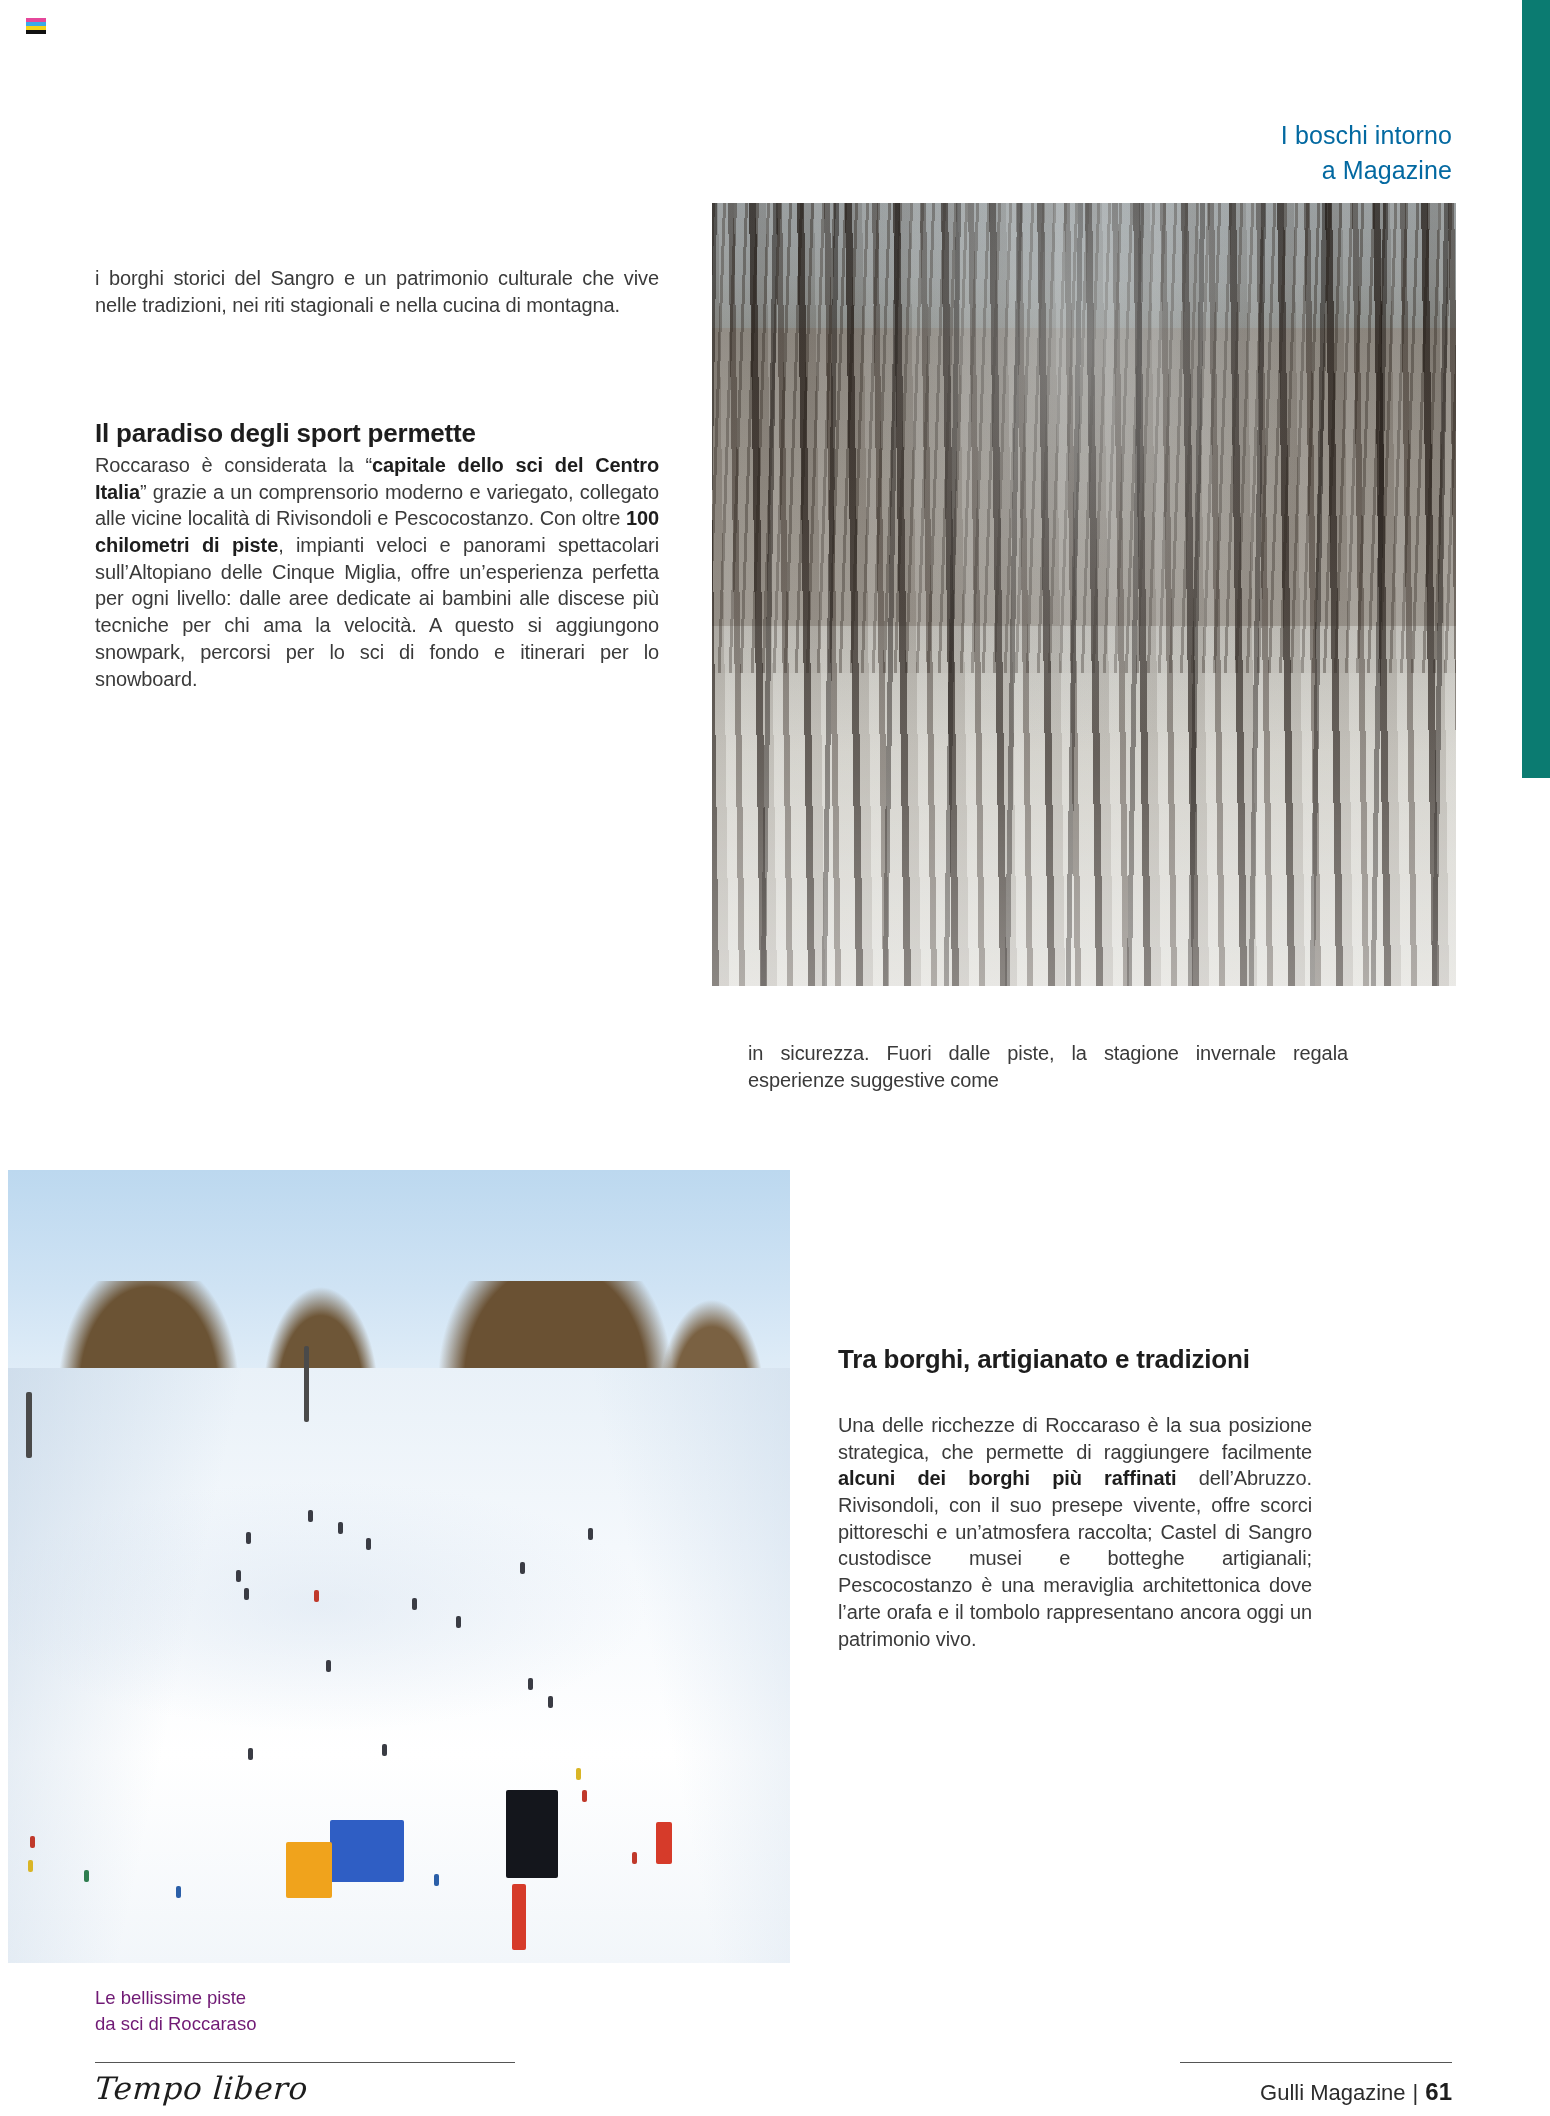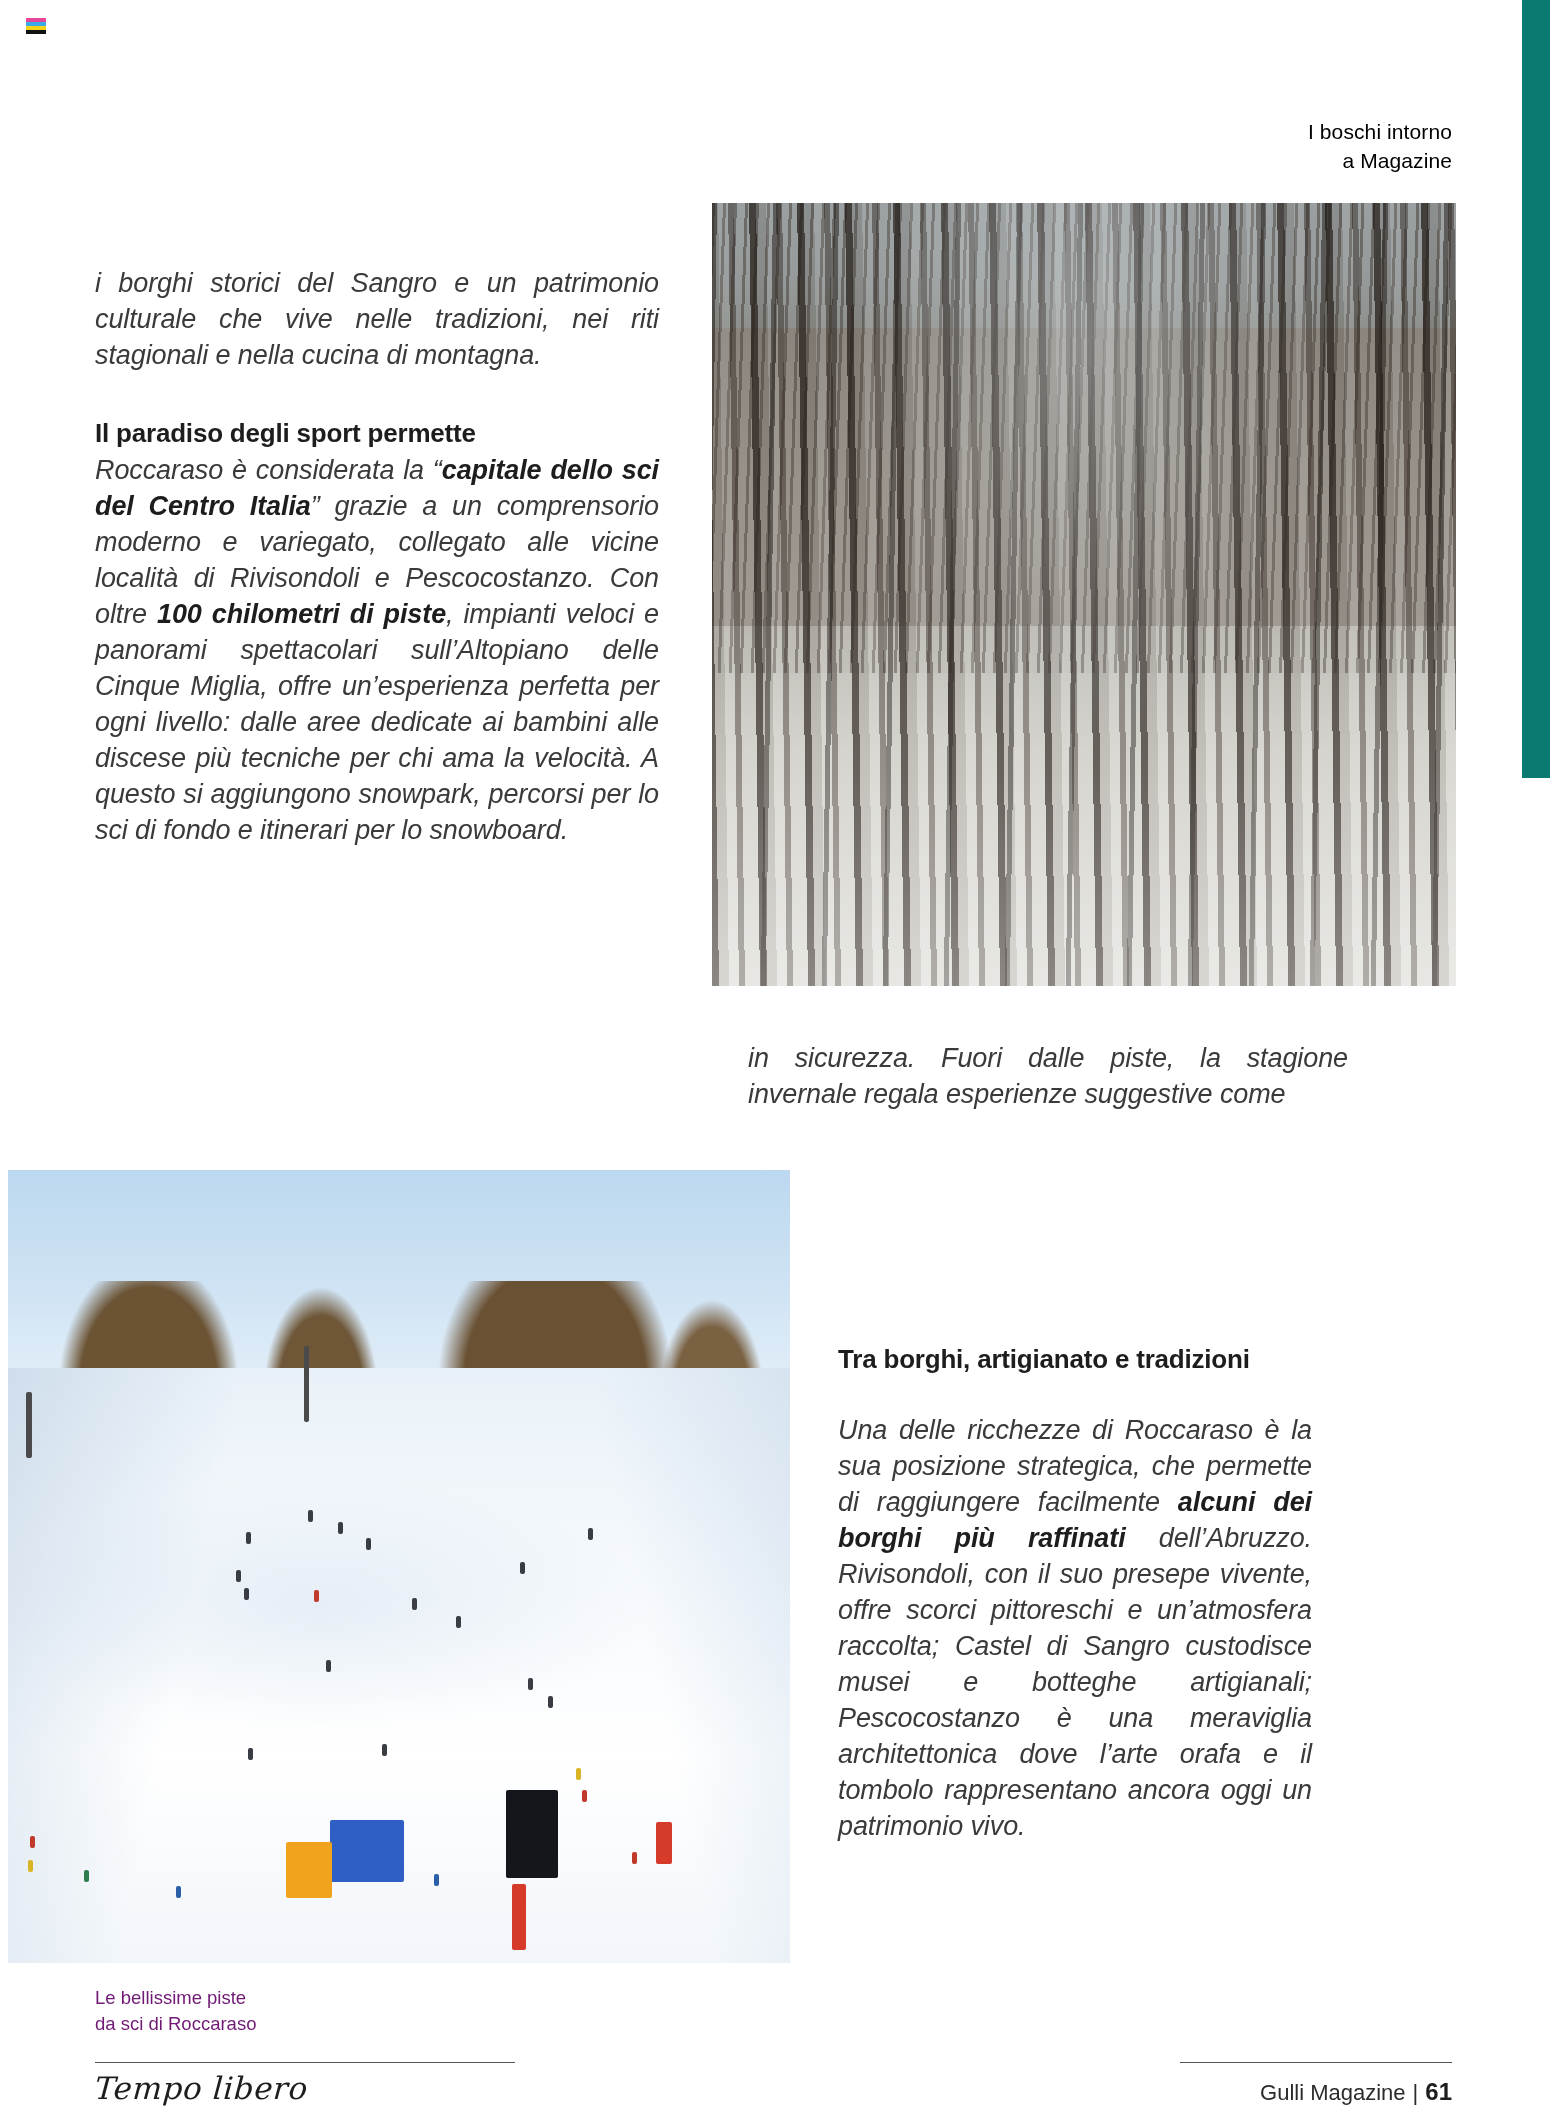--- a/index.html
+++ b/index.html
@@ -43,23 +43,23 @@
     background: #0b7b71;
   }
 
   
   #photo-caption-top {
     position: absolute;
     left: 1000px;
     top: 118px;
     width: 452px;
     text-align: right;
-    font-size: 21px;
+    font-size: 25px;
     line-height: 1.38;
-    color: #000000;
+    color: #0369a1;
     letter-spacing: 0.1px;
   }
 
   
   .photo {
     position: absolute;
     overflow: hidden;
   }
 
   #photo-forest {
@@ -151,24 +151,23 @@
   .skier.green { background: #2e7d4f; }
   .skier.yellow{ background: #d9b526; }
   .structure {
     position: absolute;
     border-radius: 2px;
   }
 
   
   .col-text {
     color: #3a3a3a;
-    font-size: 27px;
+    font-size: 20px;
     line-height: 1.335;
     letter-spacing: -0.1px;
-    font-style: italic;
   }
   .col-text b { color: #1d1d1d; font-weight: bold; }
   .justified { text-align: justify; text-align-last: left; }
 
   #col-left-intro {
     position: absolute;
     left: 95px;
     top: 265px;
     width: 564px;
   }

